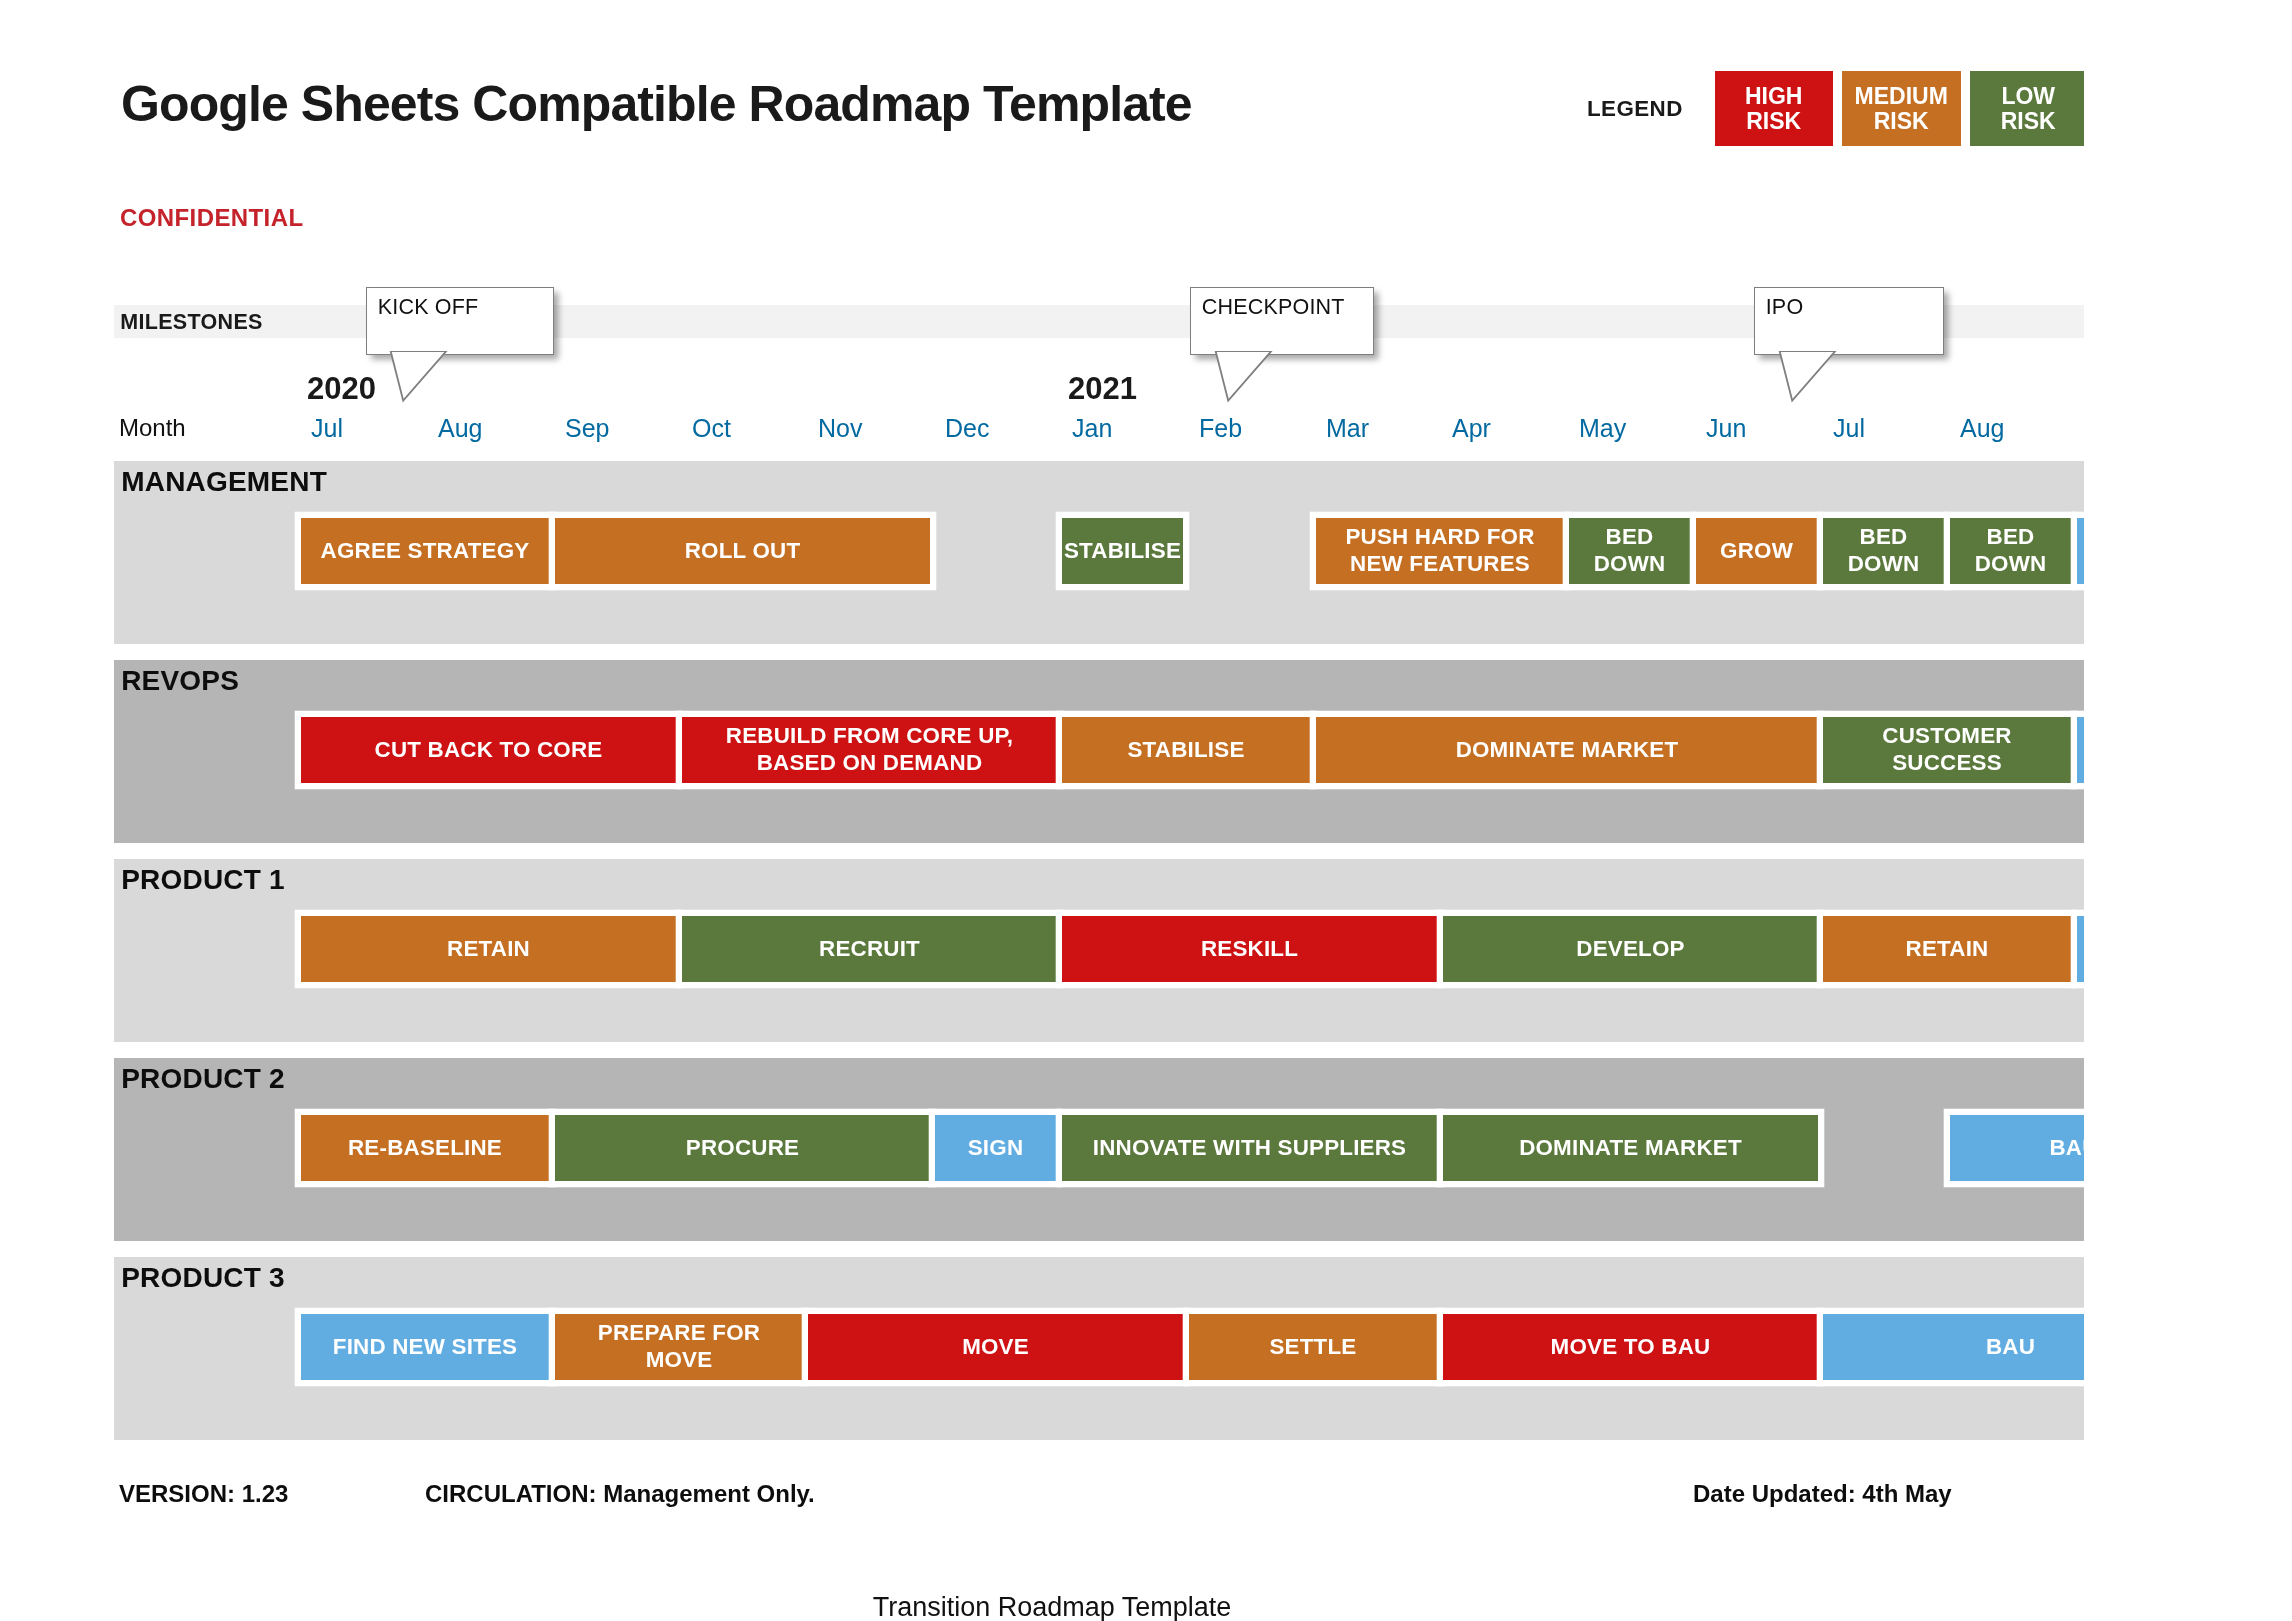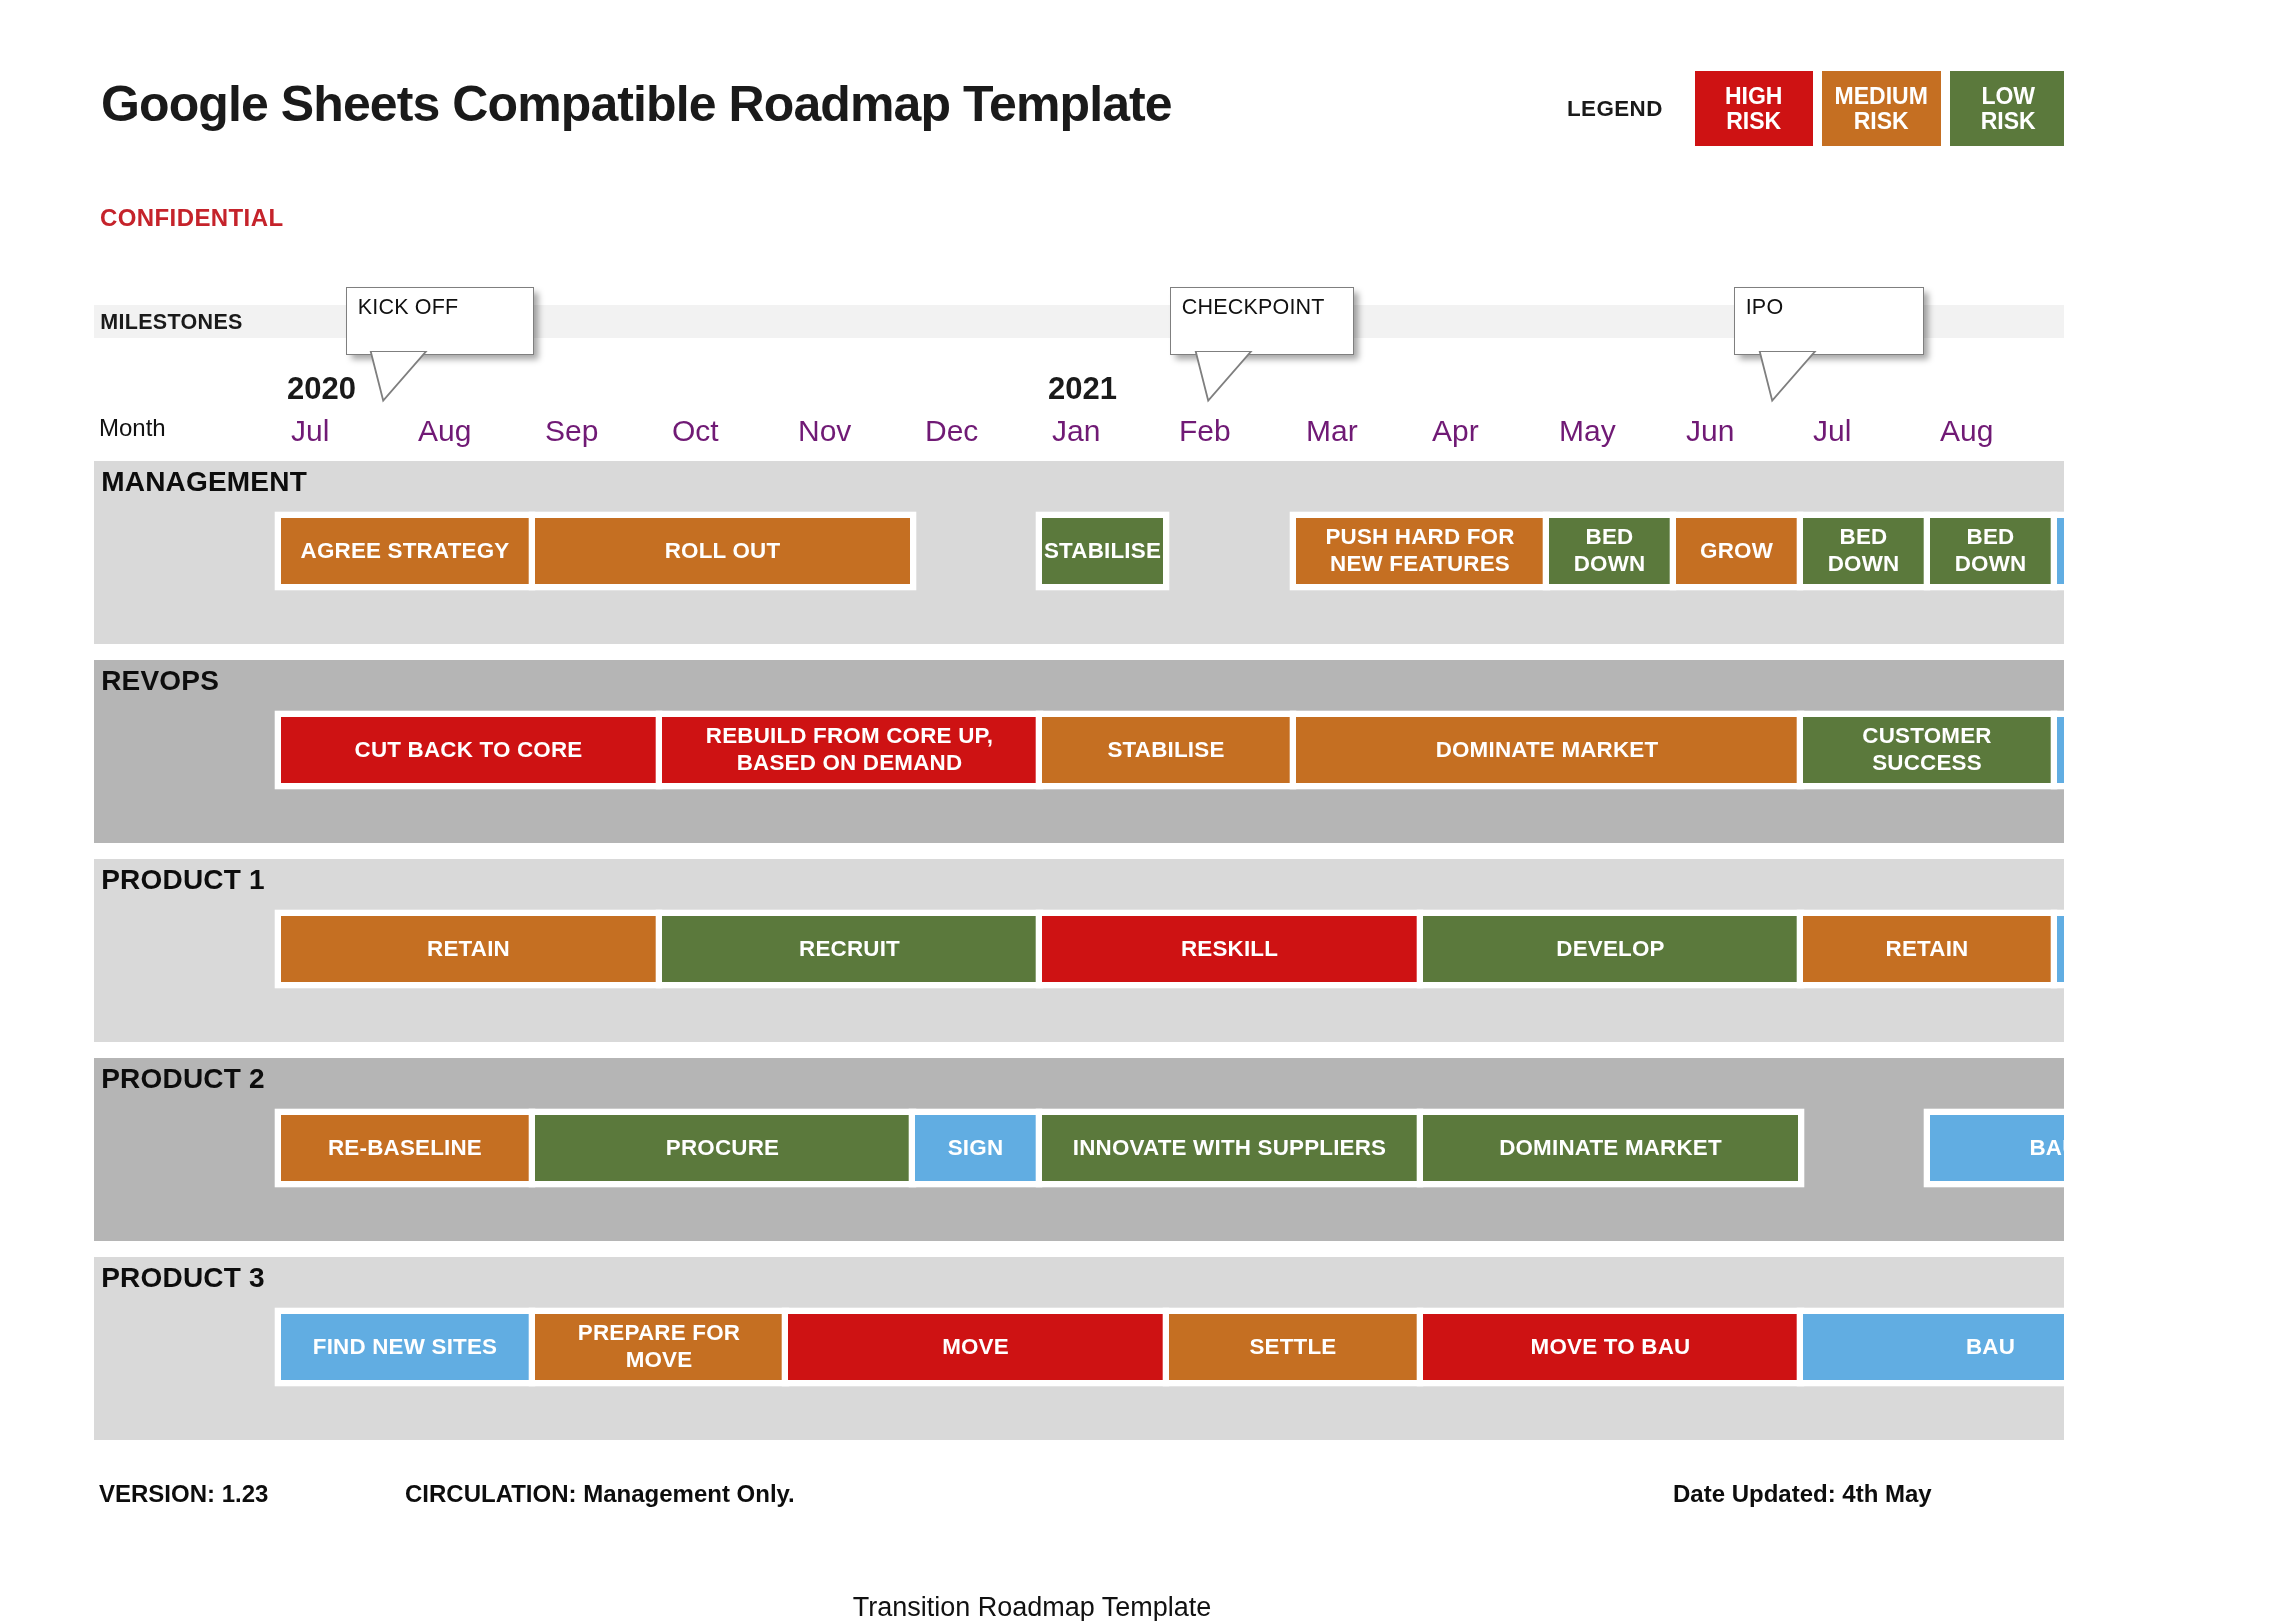--- a/index.html
+++ b/index.html
@@ -1,37 +1,37 @@
 <!DOCTYPE html>
 <html style="font-size:14.3px"><head>
 <meta charset="utf-8">
 <style>
   html,body{margin:0;padding:0;background:#ffffff;}
   #page{
     position:relative;width:2064px;height:1621px;background:#ffffff;overflow:hidden;
-    font-family:"Liberation Sans", sans-serif;color:#1a1a1a;
+    font-family:"Liberation Sans", sans-serif;color:#1a1a1a;margin-left:20px;
   }
   
   #title{position:absolute;left:101px;top:75px;font-size:50px;font-weight:700;letter-spacing:-0.9px;white-space:nowrap;}
   #confidential{position:absolute;left:100px;top:204px;font-size:24px;font-weight:700;letter-spacing:0.4px;}
   
   #legend{position:absolute;top:71px;left:1567px;display:flex;align-items:center;}
   #legend-label{font-size:22.4px;font-weight:700;margin-right:32px;letter-spacing:0.4px;}
   .legend-chip{height:75px;display:flex;align-items:center;justify-content:center;
     color:#fff;font-weight:700;font-size:23px;text-align:center;line-height:1.05;margin-right:9px;padding:0 5.4px;box-sizing:border-box;}
   
   #milestones-band{position:absolute;left:94px;top:305px;width:2125px;height:33px;background:#f2f2f2;}
   #milestones-label{position:absolute;left:6.3px;top:4.5px;font-size:21.5px;font-weight:700;letter-spacing:0.3px;}
   .callout{position:absolute;top:287px;height:68px;background:#ffffff;border:1.8px solid #7f7f7f;
     box-shadow:4.5px 5.4px 6.3px rgba(0,0,0,.35);box-sizing:border-box;z-index:3;}
   .callout-text{position:absolute;left:10.7px;top:7.2px;font-size:21.5px;font-weight:400;letter-spacing:0.2px;color:#111;}
   .callout-tail{position:absolute;z-index:4;}
   
   .year-label{position:absolute;top:371px;font-size:31px;font-weight:700;}
-  .month-label{position:absolute;top:414px;font-size:30px;font-weight:400;color:#701a75;}
+  .month-label{position:absolute;top:414px;font-size:25px;font-weight:400;color:#0369a1;}
   #month-axis-title{position:absolute;left:99px;top:414px;font-size:24px;color:#111;}
   
   .lane{position:absolute;left:94px;width:2125px;height:183px;}
   .lane.light{background:#d9d9d9;}
   .lane.dark{background:#b5b5b5;}
   .lane-label{position:absolute;left:7.2px;top:5.4px;font-size:28px;font-weight:700;letter-spacing:0.2px;color:#0d0d0d;}
   .bar{position:absolute;top:57px;height:66px;box-shadow:0 0 0 6.3px #ffffff;display:flex;align-items:center;justify-content:center;
     color:#ffffff;font-weight:700;font-size:22.4px;text-align:center;line-height:1.2;letter-spacing:0.2px;padding:0 9px;box-sizing:border-box;}
   
   .footer-text{position:absolute;top:1480px;font-size:24px;font-weight:700;color:#0d0d0d;}

